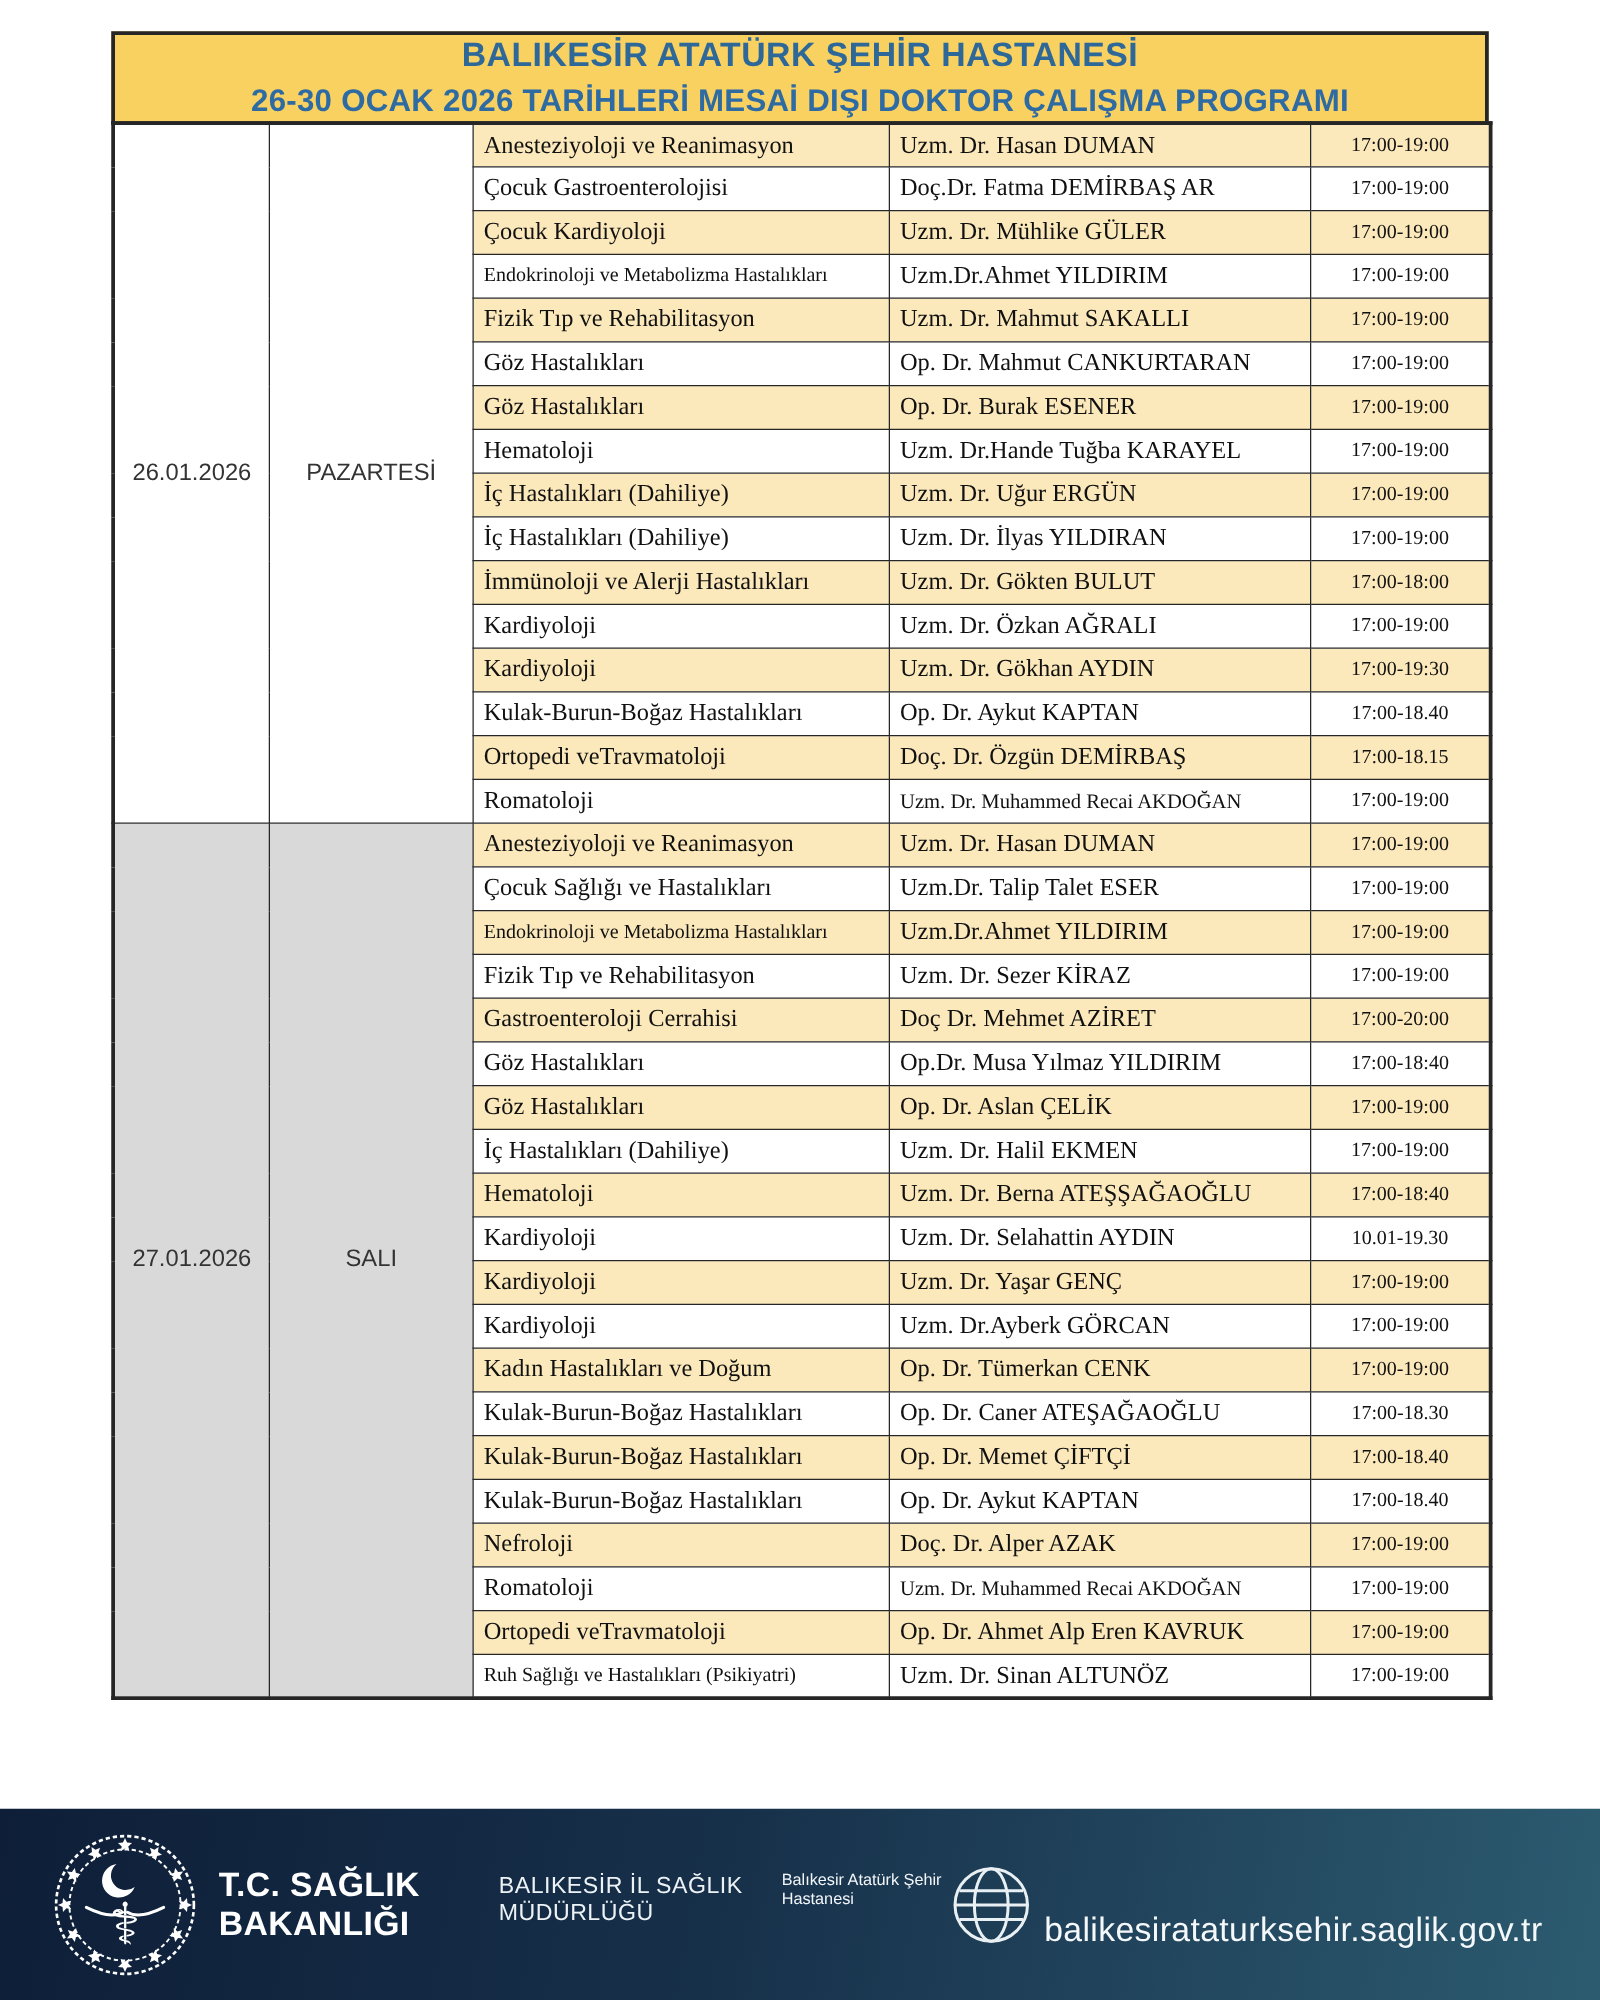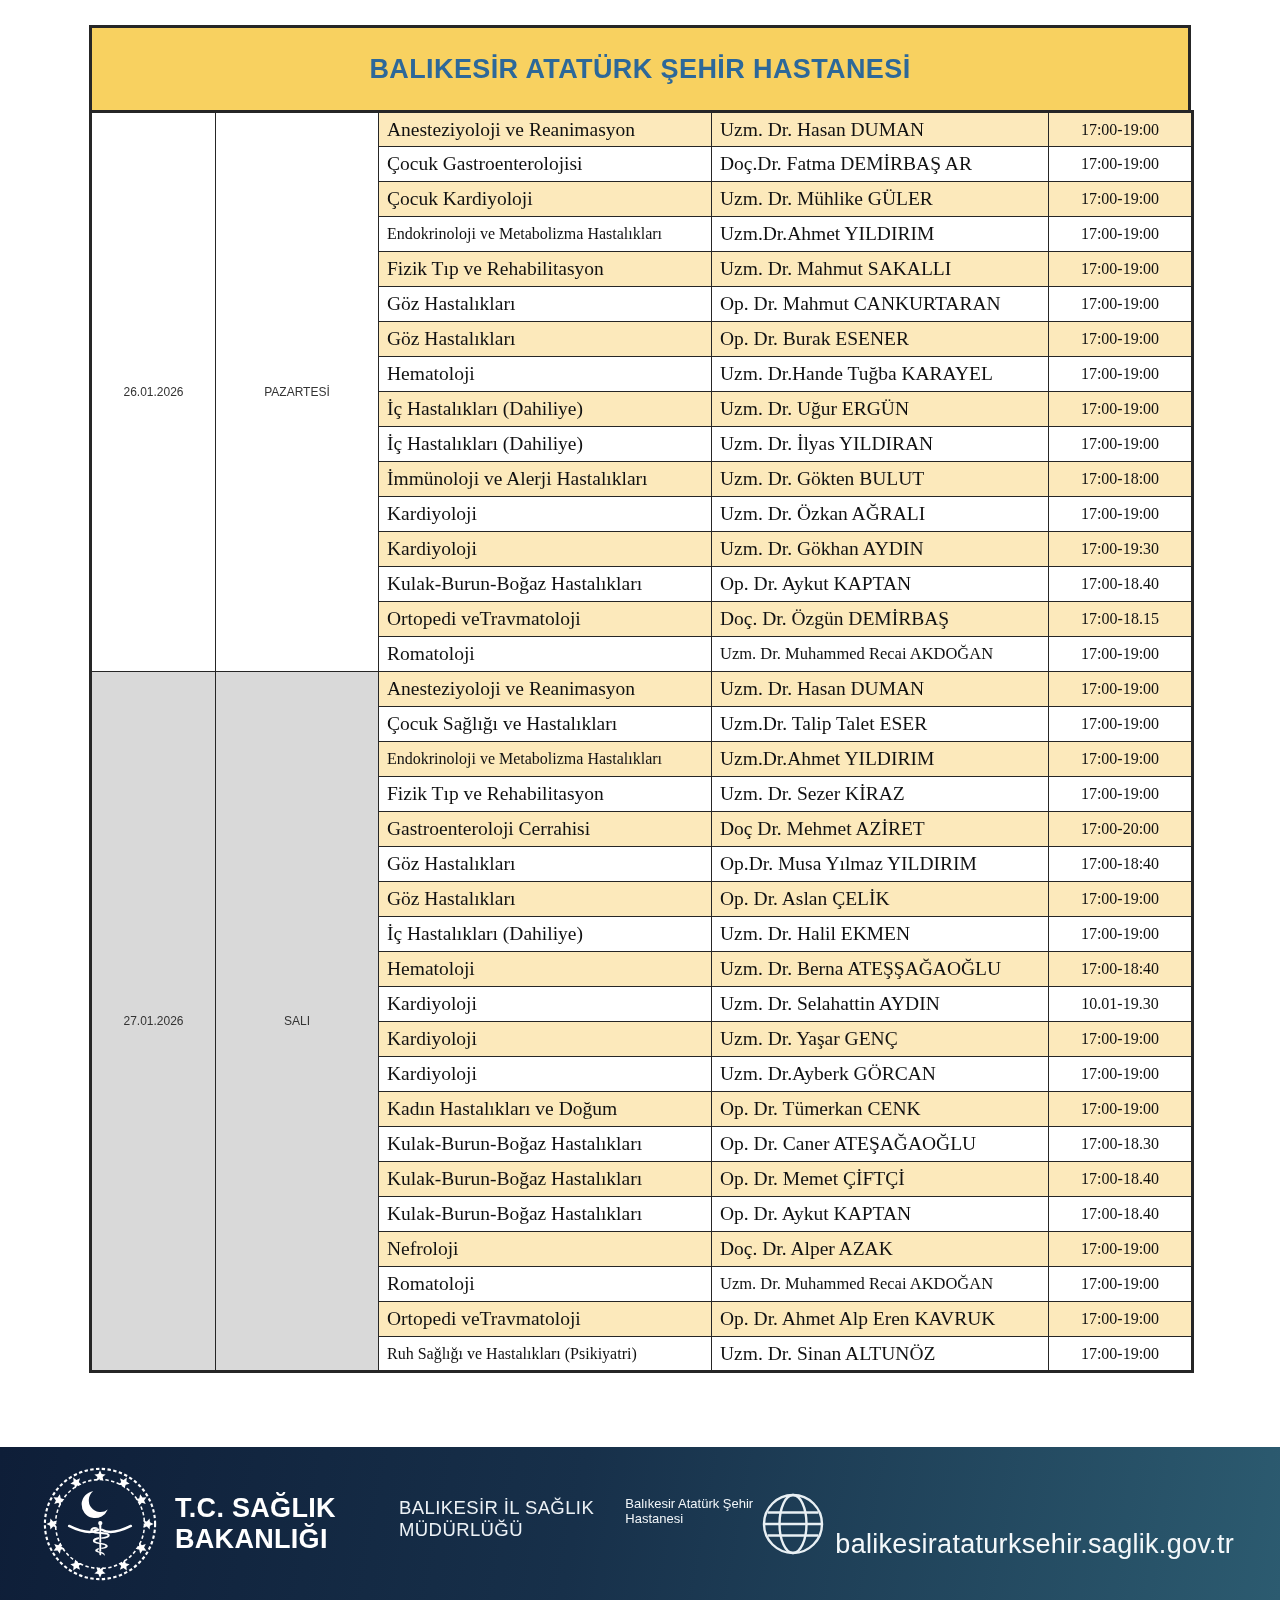--- a/index.html
+++ b/index.html
@@ -8,21 +8,21 @@
     background:#ffffff;
     font-family:"Liberation Sans", sans-serif;
   }
   .sheet{position:absolute;left:89px;top:25px;width:1102px;}
 
   
   .title-box{
     box-sizing:border-box;
     background:var(--header_bg,#F8D160);
     border:3px solid var(--border,#262626);
-    height:88px;
+    height:75px;
     display:flex;flex-direction:column;align-items:center;justify-content:center;
     gap:7px;
   }
   .title-line1{
     font-size:27px;font-weight:700;color:var(--header_text,#2D6899);
     letter-spacing:.4px;
   }
   .title-line2{
     font-size:25px;font-weight:700;color:var(--header_text2,#2F6BA3);
     letter-spacing:.2px;
@@ -34,21 +34,21 @@
     border:3px solid var(--border,#262626);
     margin-top:-3px;
   }
   table.schedule td{
     border:1px solid var(--border,#262626);
     height:35px;box-sizing:border-box;
     overflow:hidden;white-space:nowrap;
   }
   td.c-date,td.c-day{
     text-align:center;vertical-align:middle;
-    font-size:12px;color:#333;background:var(--row_white,#ffffff);
+    font-size:19px;color:#333;background:var(--row_white,#ffffff);
     font-family:"Liberation Sans", sans-serif;
   }
   td.gray{background:var(--day2_bg,#D9D9D9);}
   td.c-spec,td.c-doc{
     font-family:"Liberation Serif", serif;
     font-size:19.5px;color:#111;padding:1px 6px 1px 8px;
     vertical-align:middle;background:var(--row_white,#ffffff);
   }
   td.c-time{
     font-family:"Liberation Serif", serif;
@@ -79,20 +79,21 @@
   .website{font-size:27px;color:#F4F8FA;letter-spacing:.3px;}
   svg{display:block;}
 </style>
 </head>
 <body>
 
 <div class="sheet">
 
   <div class="title-box">
     <div class="title-line1">BALIKESİR ATATÜRK ŞEHİR HASTANESİ</div>
+    <div class="title-line2">26-30 OCAK 2026 TARİHLERİ MESAİ DIŞI DOKTOR ÇALIŞMA PROGRAMI</div>
   </div>
 
   <table class="schedule">
     <colgroup>
       <col style="width:125px">
       <col style="width:163px">
       <col style="width:333px">
       <col style="width:337px">
       <col style="width:144px">
     </colgroup>

